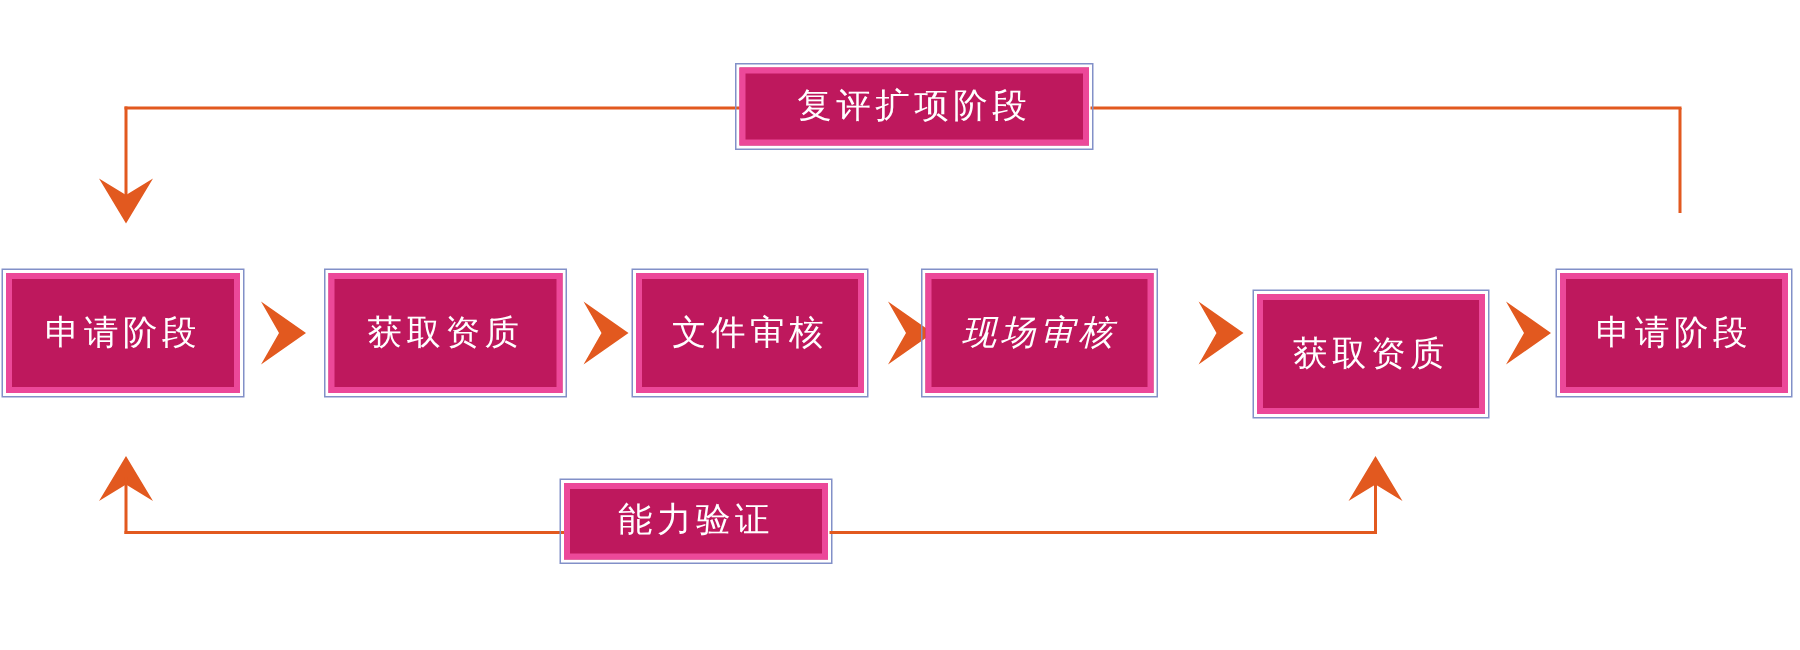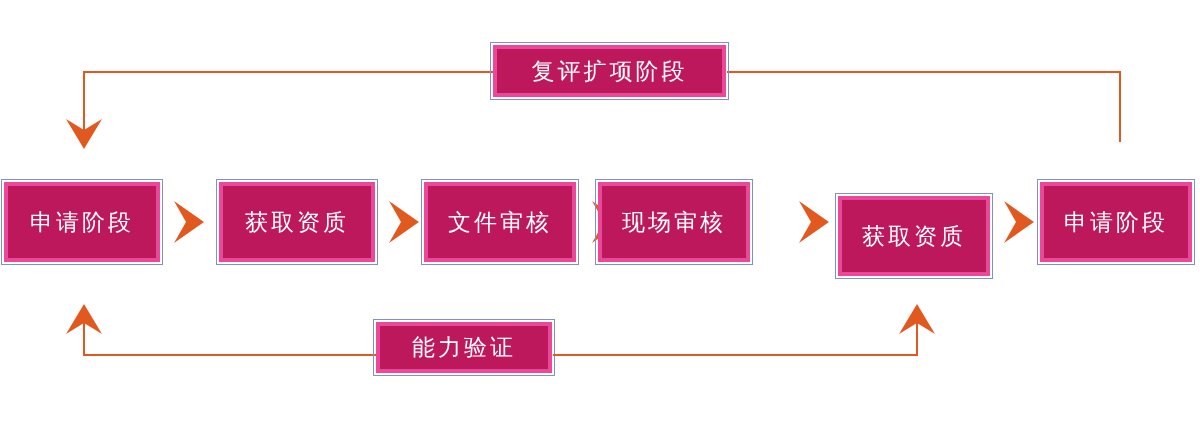--- a/index.html
+++ b/index.html
@@ -116,21 +116,21 @@
   <div class="node stage" style="left:424px; top:182px; width:152px;">
     <span class="node-label">文件审核</span>
   </div>
 
   <div class="chev" style="left:590px; top:199px;">
     <svg viewBox="0 0 34 46" preserveAspectRatio="none">
       <path d="M2 2 L32 23 L2 44 L14 23 Z" fill="#e2591f"></path>
     </svg>
   </div>
 
-  <div class="node stage" style="left:598px; top:182px; width:152px;">
+  <div class="node stage" style="left:617px; top:182px; width:152px;font-style:italic;">
     <span class="node-label">现场审核</span>
   </div>
 
   <div class="chev" style="left:797px; top:199px;">
     <svg viewBox="0 0 34 46" preserveAspectRatio="none">
       <path d="M2 2 L32 23 L2 44 L14 23 Z" fill="#e2591f"></path>
     </svg>
   </div>
 
   <div class="node stage" style="left:838px; top:196px; width:152px;">

